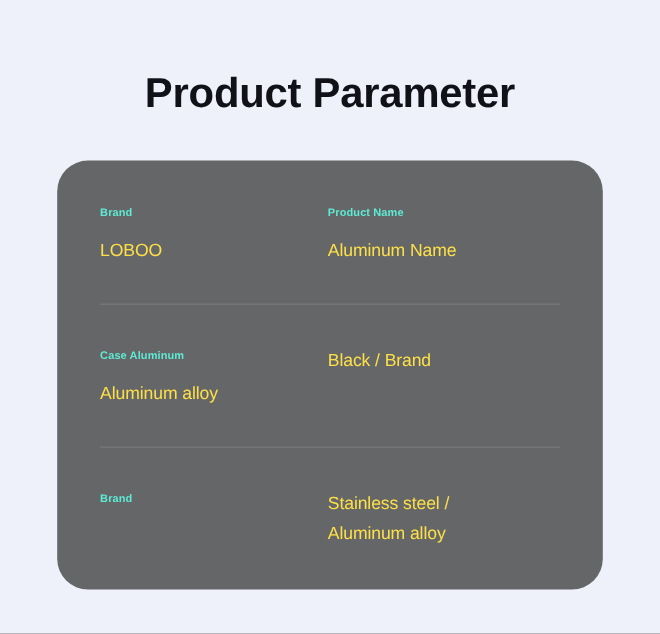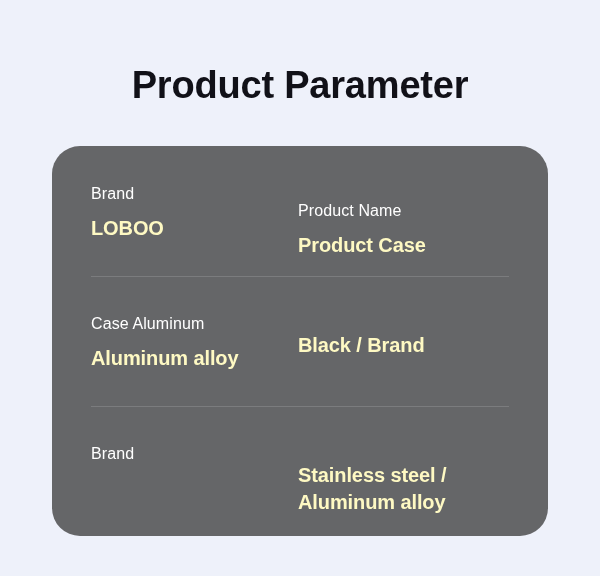--- a/index.html
+++ b/index.html
@@ -68,35 +68,34 @@
   .spec-cell {
     box-sizing: border-box;
     padding-top: 39px;
   }
   .spec-cell.col-1 {
     width: 207px;
     flex: 0 0 207px;
   }
   .spec-cell.col-2 {
     flex: 1 1 auto;
-    margin-top: 17px;
   }
   .spec-label {
-    font-size: 16px;
-    font-weight: 400;
-    color: #ffffff;
+    font-size: 10px;
+    font-weight: 700;
+    color: #5eead4;
     line-height: 18px;
     letter-spacing: 0.1px;
     margin-bottom: 12px;
     white-space: nowrap;
   }
   .spec-value {
-    font-size: 20px;
-    font-weight: 700;
-    color: #fef9c3;
+    font-size: 16px;
+    font-weight: 400;
+    color: #fde047;
     line-height: 27px;
     letter-spacing: -0.1px;
     white-space: pre-line;
   }
 </style>
 </head>
 <body>
 
 <div class="page">
 
@@ -105,21 +104,21 @@
   <div class="spec-card">
     <div class="spec-rows">
 
       <div class="spec-row">
         <div class="spec-cell col-1">
           <div class="spec-label">Brand</div>
           <div class="spec-value">LOBOO</div>
         </div>
         <div class="spec-cell col-2">
           <div class="spec-label">Product Name</div>
-          <div class="spec-value">Product Case</div>
+          <div class="spec-value">Aluminum Name</div>
         </div>
       </div>
 
       <div class="spec-row">
         <div class="spec-cell col-1">
           <div class="spec-label">Case Aluminum</div>
           <div class="spec-value">Aluminum alloy</div>
         </div>
         <div class="spec-cell col-2">
           <div class="spec-value">Black / Brand</div>

